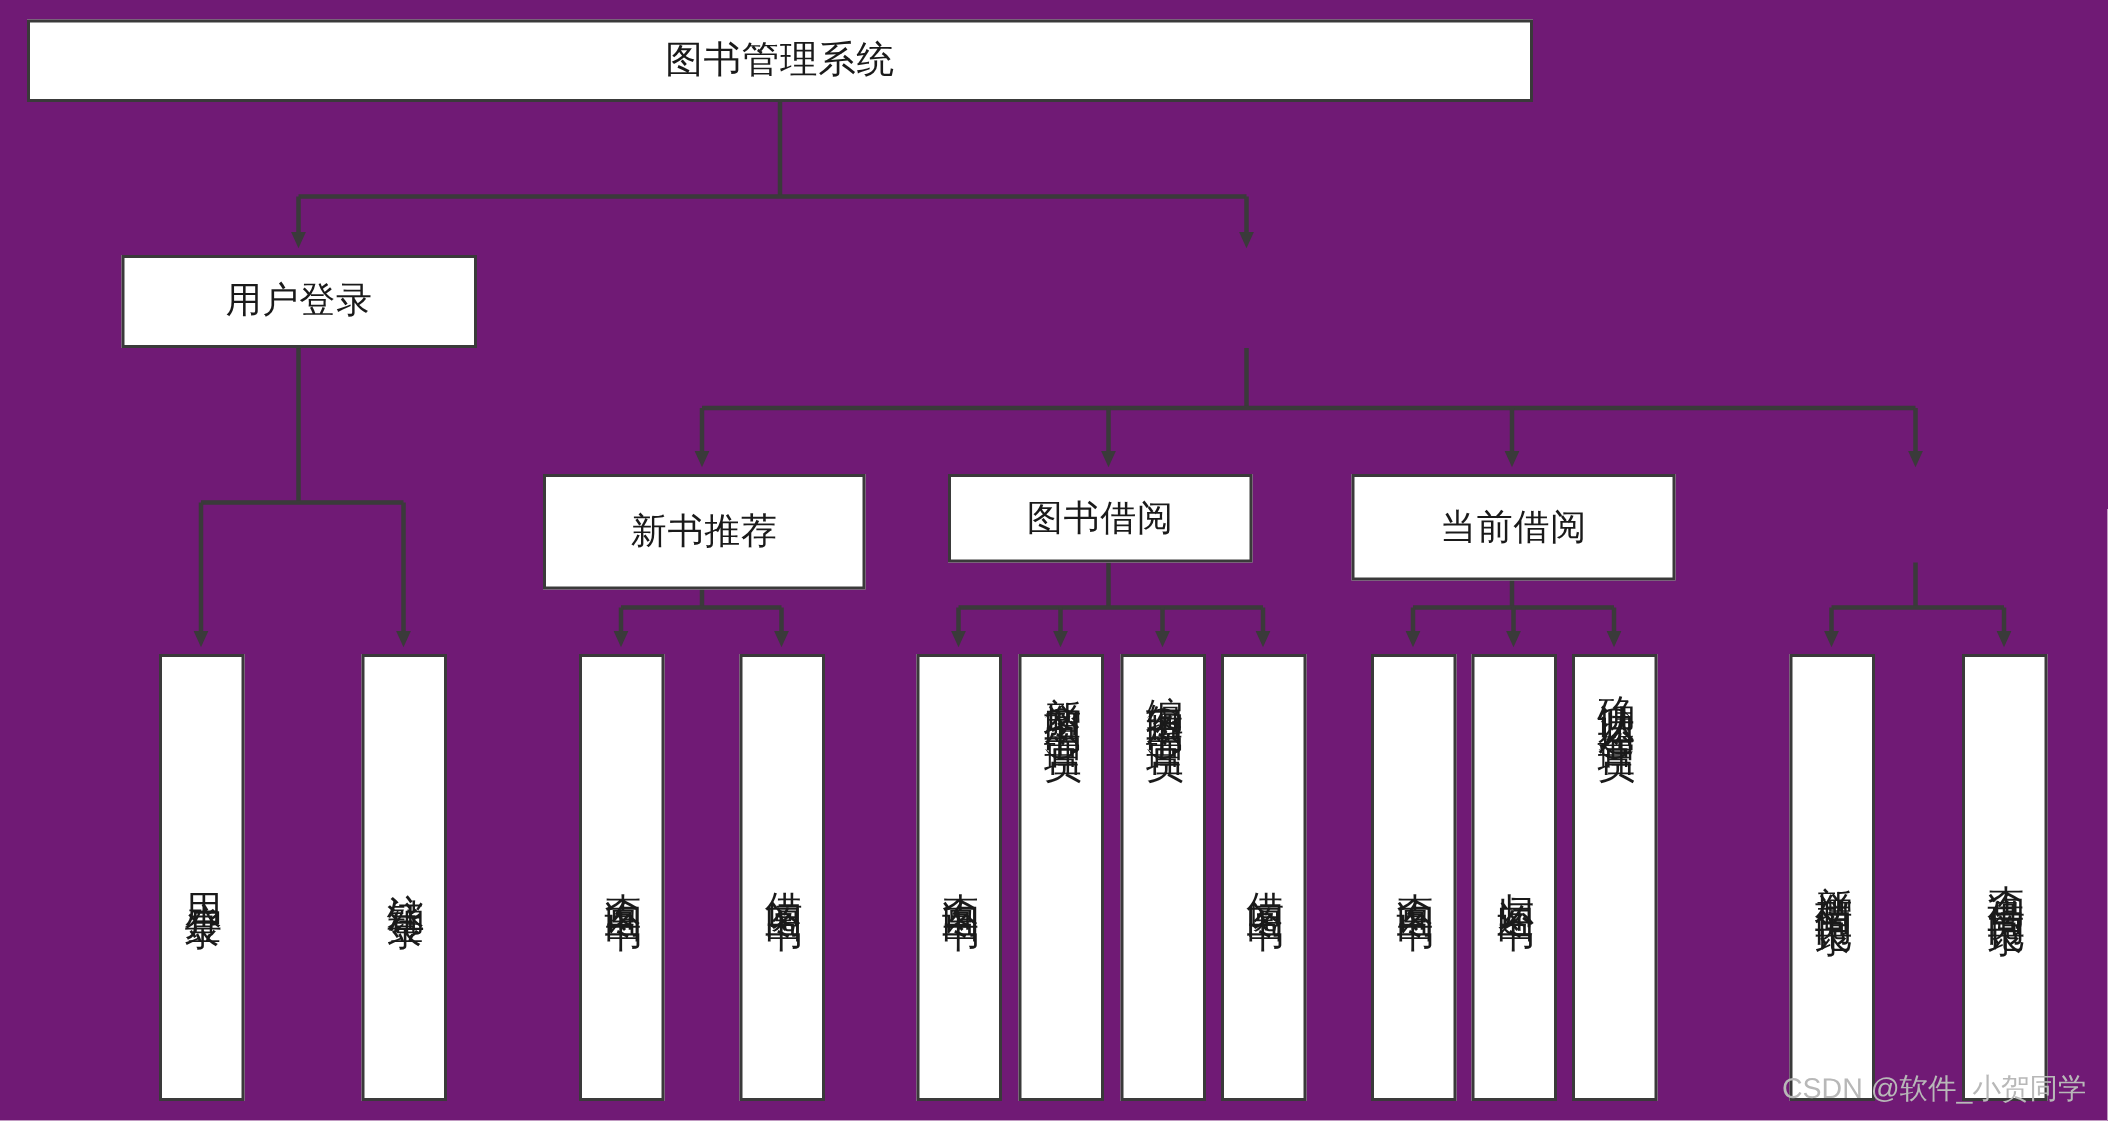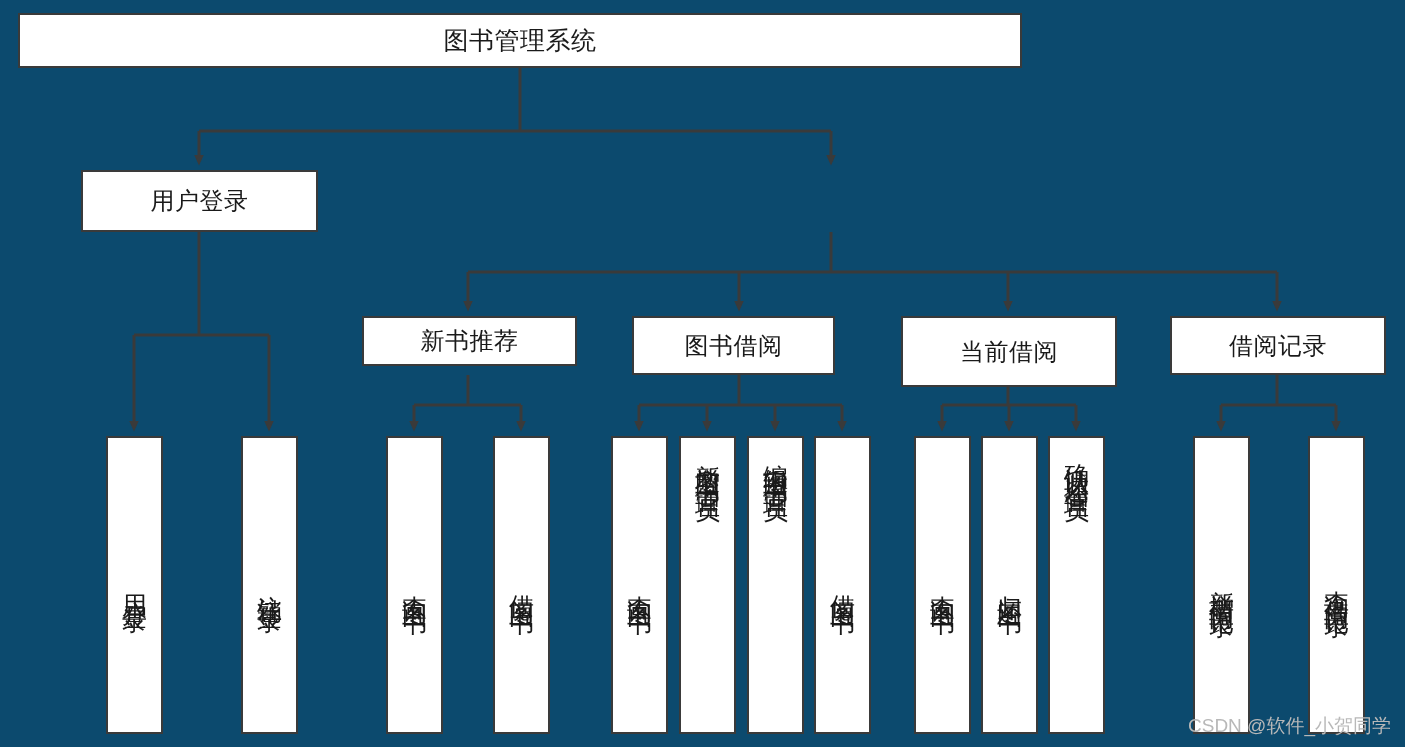--- a/index.html
+++ b/index.html
@@ -8,21 +8,21 @@
     padding: 0;
     background: #ffffff;
   }
   body {
     font-family: "Liberation Sans", "DejaVu Sans", sans-serif;
   }
   #diagram-root {
     position: relative;
     width: 1405px;
     height: 747px;
-    background: #0c4a6e;
+    background: #701a75;
     overflow: hidden;
   }
   #diagram-svg {
     position: absolute;
     left: 0;
     top: 0;
     width: 1405px;
     height: 747px;
   }
   .node-box {
@@ -136,35 +136,32 @@
 
   <div class="node-box node-h" id="node-root" style="left:18px; top:13px; width:1004px; height:55px;">
     <span class="node-label">图书管理系统</span>
   </div>
 
   <div class="node-box node-h" style="left:81px; top:170px; width:237px; height:62px;">
     <span class="node-label">用户登录</span>
   </div>
 
 
-  <div class="node-box node-h" style="left:362px; top:316px; width:215px; height:50px;">
+  <div class="node-box node-h" style="left:362px; top:316px; width:215px; height:77px;">
     <span class="node-label">新书推荐</span>
   </div>
 
   <div class="node-box node-h" style="left:632px; top:316px; width:203px; height:59px;">
     <span class="node-label">图书借阅</span>
   </div>
 
   <div class="node-box node-h" style="left:901px; top:316px; width:216px; height:71px;">
     <span class="node-label">当前借阅</span>
   </div>
 
-  <div class="node-box node-h" style="left:1170px; top:316px; width:216px; height:59px;">
-    <span class="node-label">借阅记录</span>
-  </div>
 
   <div class="node-box node-v centered" style="left:106px; top:436px; width:57px; height:298px;">
     <span class="node-label">用户登录</span>
   </div>
 
   <div class="node-box node-v centered" style="left:241px; top:436px; width:57px; height:298px;">
     <span class="node-label">注销登录</span>
   </div>
 
   <div class="node-box node-v centered" style="left:386px; top:436px; width:57px; height:298px;">

